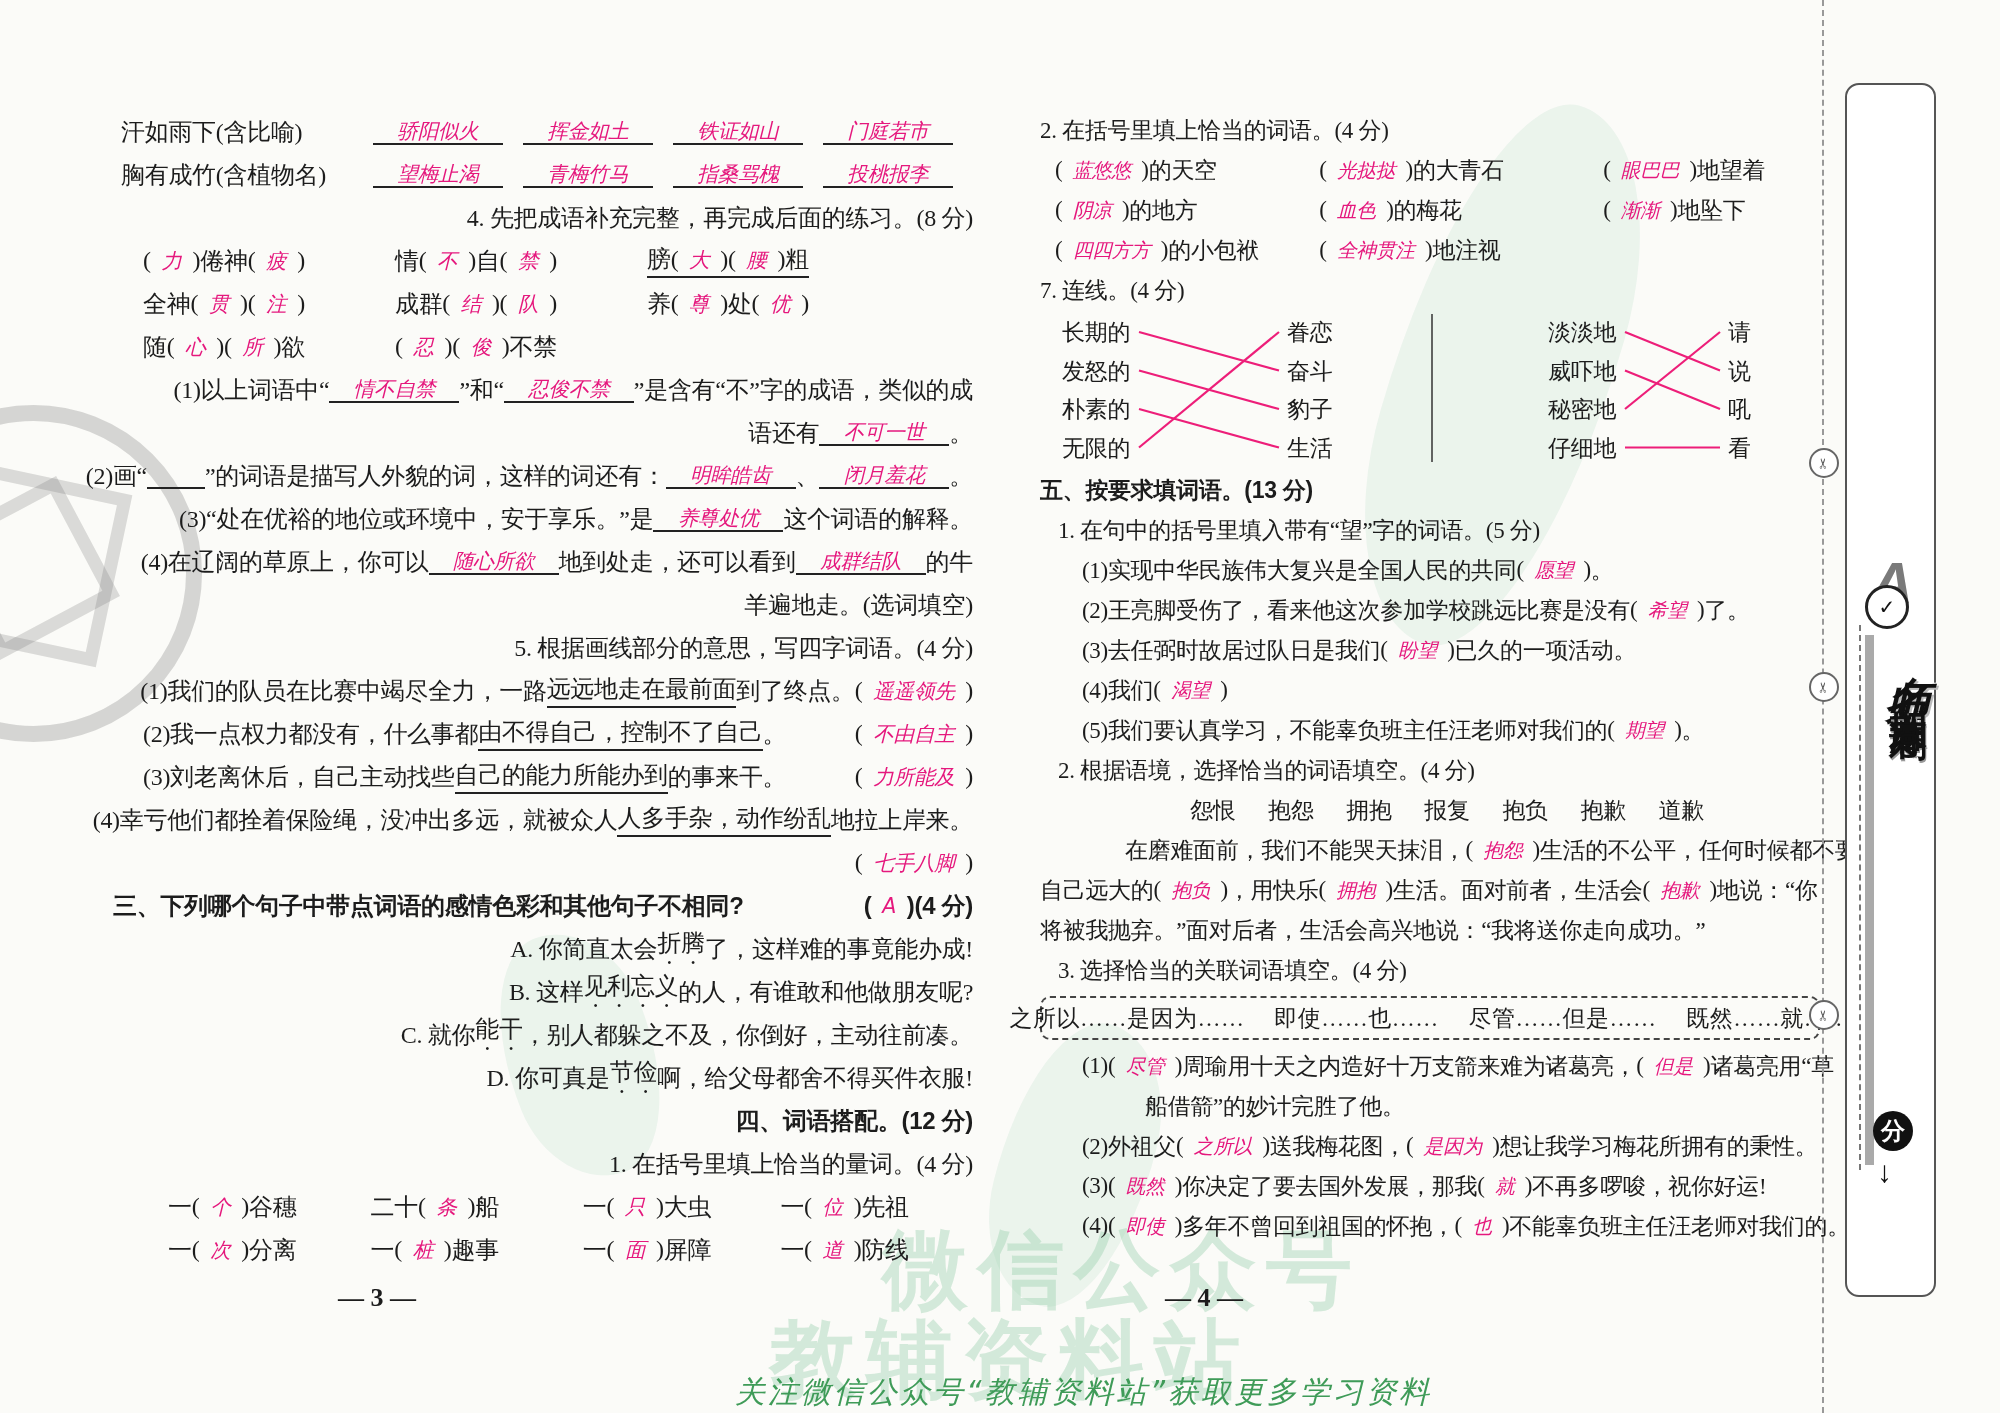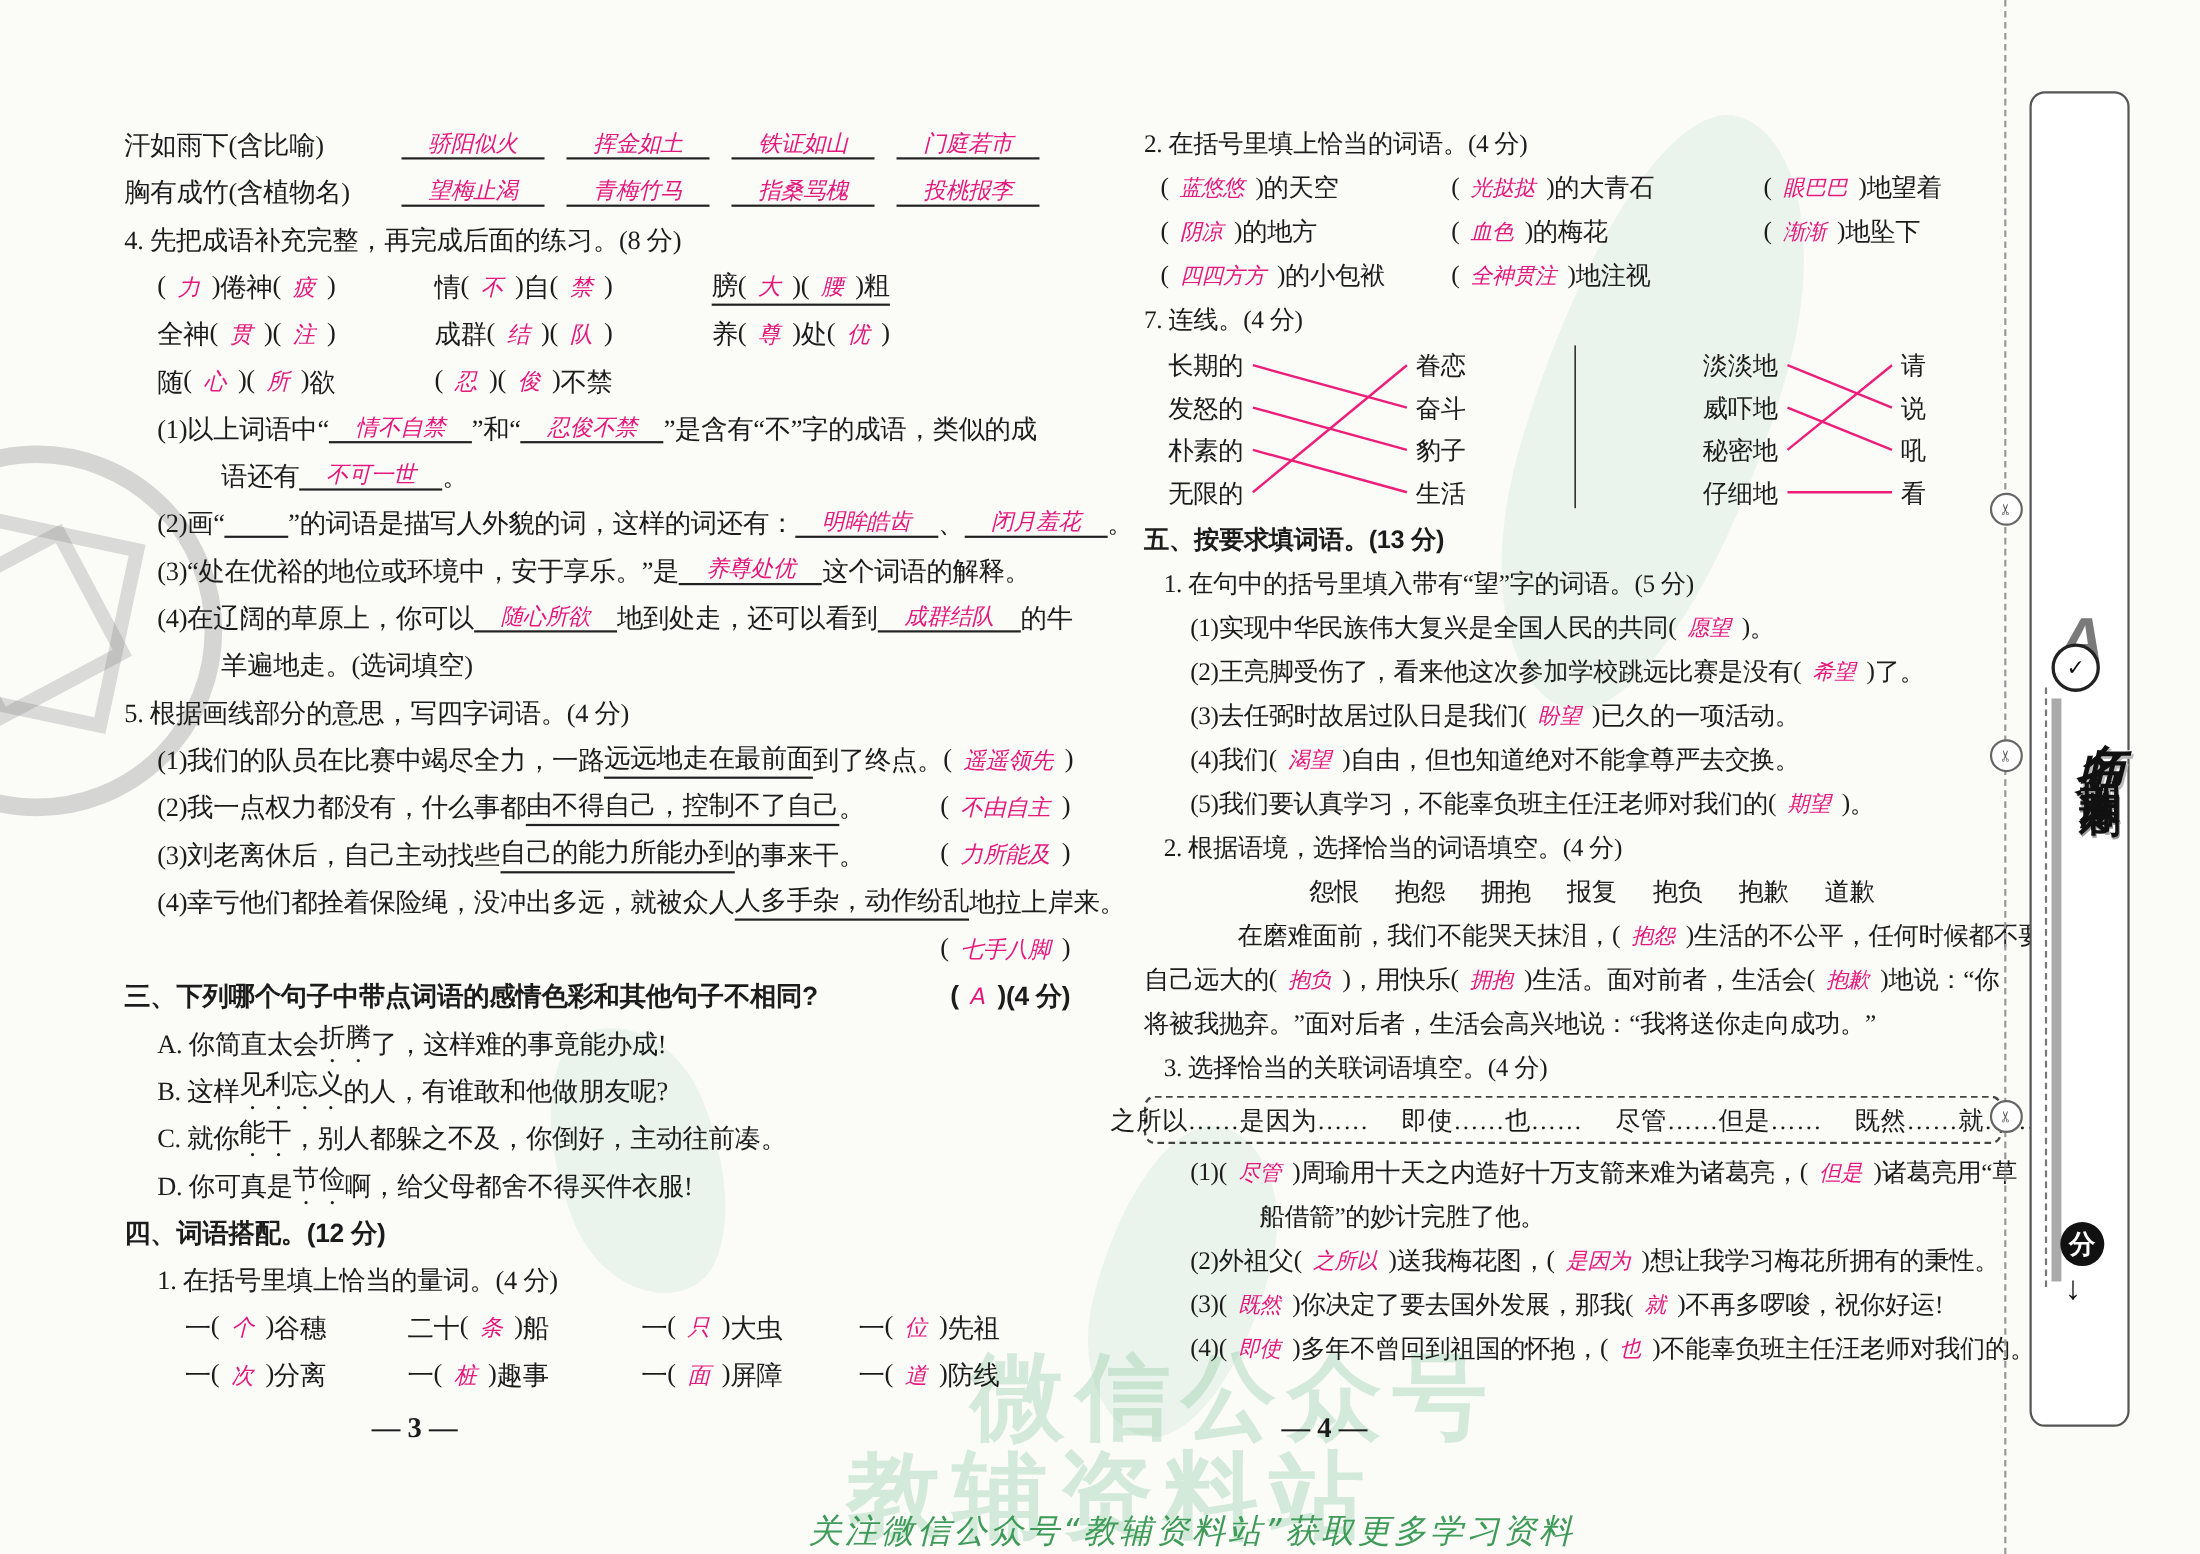--- a/index.html
+++ b/index.html
@@ -12,21 +12,21 @@
   .leaf{position:absolute;background:rgba(178,219,194,0.22);z-index:0;
     border-radius:50% 50% 50% 50%/62% 38% 62% 38%;}
   .stamp{position:absolute;z-index:0;}
   .stamp .ring{position:absolute;border-radius:50%;border:16px solid rgba(125,125,125,0.30);}
   .stamp .sq{position:absolute;border:13px solid rgba(125,125,125,0.26);}
   
   .page{position:absolute;z-index:2;}
   #page3{left:113px;top:110px;width:860px;font-size:24px;letter-spacing:-0.3px;}
   #page4{left:1040px;top:110px;width:790px;font-size:23px;letter-spacing:-0.3px;}
   .line{display:flex;align-items:center;white-space:nowrap;}
-  #page3 .line{height:43px;}
+  #page3 .line{height:43px;justify-content:flex-end;}
   #page4 .line{height:40px;}
   #page4 .line.tall{height:56px;}
   .line .main{display:flex;align-items:center;}
   .line .right{margin-left:auto;display:flex;align-items:center;}
   .hei{font-family:"Liberation Sans",sans-serif;font-weight:700;}
   .k{white-space:pre;}
   .ans{color:#e5187d;font-family:"DejaVu Sans",sans-serif;font-style:italic;
     font-size:0.86em;font-weight:500;white-space:pre;}
   .blank{display:inline-block;min-width:118px;text-align:center;
     border-bottom:2px solid #222;line-height:1.05;padding:0 6px;}
@@ -530,21 +530,20 @@
         <span class="k"> )</span>
         <span class="k">已久的一项活动。</span>
       </span>
     </div>
     <div class="line" style="padding-left:42px">
       <span class="main">
         <span class="k">(4)我们</span>
         <span class="k">( </span>
         <span class="ans"> 渴望 </span>
         <span class="k"> )</span>
-        <span class="k">自由，但也知道绝对不能拿尊严去交换。</span>
       </span>
     </div>
     <div class="line" style="padding-left:42px">
       <span class="main">
         <span class="k">(5)我们要认真学习，不能辜负班主任汪老师对我们的</span>
         <span class="k">( </span>
         <span class="ans"> 期望 </span>
         <span class="k"> )</span>
         <span class="k">。</span>
       </span>

